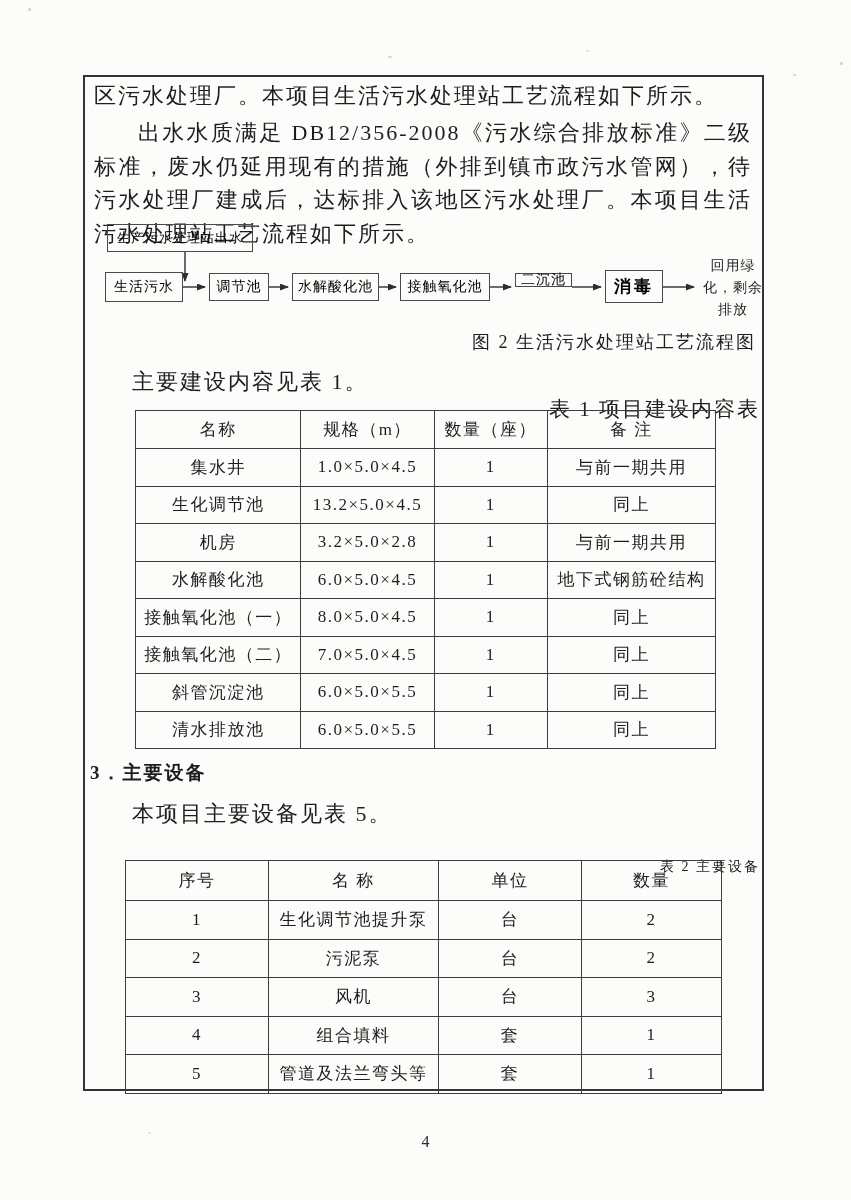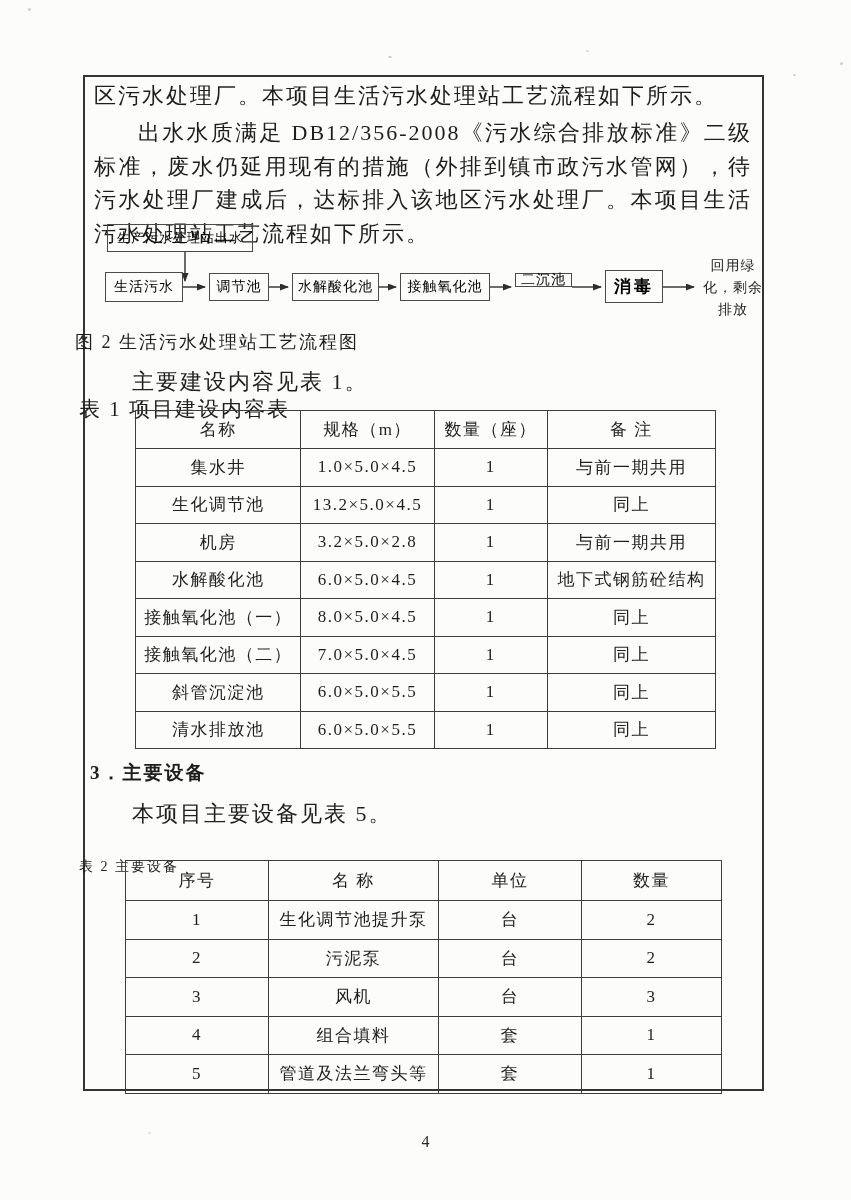--- a/index.html
+++ b/index.html
@@ -38,21 +38,21 @@
   .b0{left:8px;top:55px;width:78px;height:30px;}
   .b1{left:112px;top:56px;width:60px;height:28px;}
   .b2{left:195px;top:56px;width:87px;height:28px;}
   .b3{left:303px;top:56px;width:90px;height:28px;}
   .b4{left:418px;top:56px;width:57px;height:14px;}
   .b5{left:508px;top:53px;width:58px;height:33px;font-size:17px;font-weight:bold;letter-spacing:3px;}
   .fout{
     position:absolute;left:602px;top:38px;width:68px;
     font-size:14px;line-height:22px;text-align:center;letter-spacing:1px;
   }
-  .caption{position:absolute;margin:0;width:681px;text-align:left;font-size:18px;letter-spacing:2px;}
+  .caption{position:absolute;margin:0;width:681px;text-align:right;font-size:18px;letter-spacing:2px;}
   .fig-caption{left:-10px;top:253px;}
   .p3{left:47px;top:290px;}
   .t1-caption{left:-6px;top:318px;font-size:21px;}
   .t2-caption{left:-6px;top:781px;font-size:14px;}
 
   table{border-collapse:collapse;position:absolute;table-layout:fixed;}
   th,td{
     border:1.2px solid #3d3d3d;text-align:center;vertical-align:middle;
     font-size:17px;font-weight:normal;letter-spacing:1.5px;padding:0 2px;
     overflow:hidden;white-space:nowrap;

